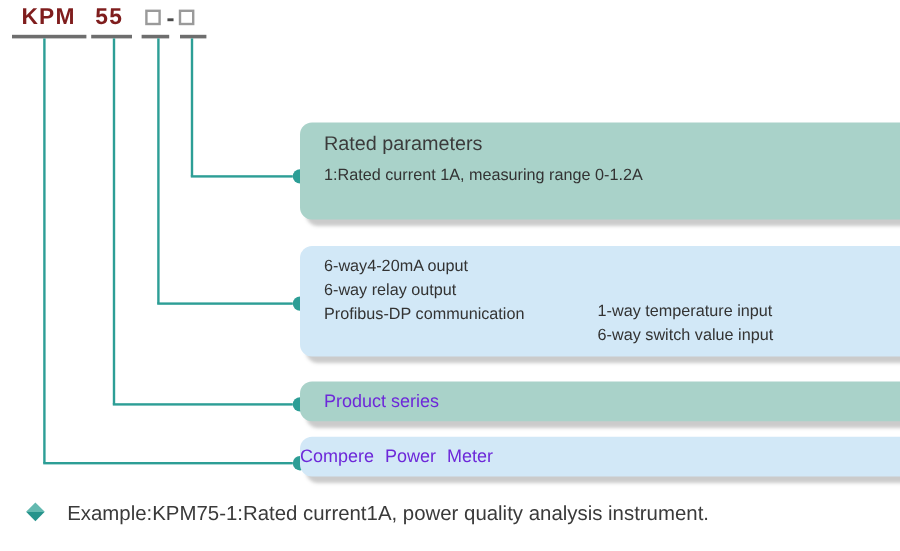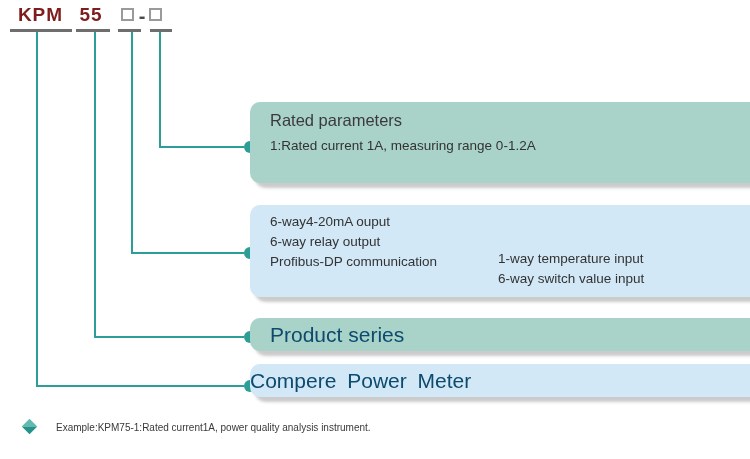--- a/index.html
+++ b/index.html
@@ -21,35 +21,35 @@
   .hline{position:absolute;height:2px;background:var(--teal_line,#2d9e96);}
   .dot{position:absolute;width:12px;height:12px;border-radius:50%;background:var(--teal_line,#2d9e96);}
 
   
   .info-box{position:absolute;left:250px;width:536px;border-radius:10px;
             box-shadow:5px 5px 3px rgba(140,140,140,.45);box-sizing:border-box;}
   .box-teal{background:var(--box_teal,#a9d2c9);}
   .box-blue{background:var(--box_blue,#d2e8f7);}
   .box-title{font-size:16.5px;line-height:22px;color:#3b3b3b;}
   .box-line{font-size:13.5px;line-height:20px;color:#333;}
-  .bar-title{font-size:21px;color:#0c4a6e;}
+  .bar-title{font-size:15px;color:#6d28d9;}
 
   #box-rated{top:102px;height:81px;padding:7px 0 0 20px;}
   #box-rated .box-title{margin-bottom:5px;}
   #box-ext{top:205px;height:92px;padding:7px 0 0 20px;}
   #box-ext .box-title{margin-bottom:3px;}
   #ext-right{position:absolute;left:248px;top:32px;margin-top:12px;}
   #box-series{top:318px;height:33px;line-height:33px;padding-left:20px;}
   #box-meter{top:364px;height:33px;line-height:33px;word-spacing:5px;}
 
   
   .diamond{position:absolute;left:24px;top:421px;width:11px;height:11px;
            transform:rotate(45deg);
            background:linear-gradient(135deg,#63b9b0 0%,#63b9b0 50%,#25938b 50%,#25938b 100%);}
-  .example-text{position:absolute;left:56px;top:419px;font-size:10px;line-height:17px;color:#3a3a3a;}
+  .example-text{position:absolute;left:56px;top:419px;font-size:17px;line-height:17px;color:#3a3a3a;}
 </style>
 </head>
 <body>
 
 <div id="canvas">
 
   <div>
     <span class="code-seg" style="left:8px;width:65px;">KPM</span>
     <span class="code-seg" style="left:74px;width:34px;">55</span>
     <span class="opt-square" style="left:121px;"></span>

